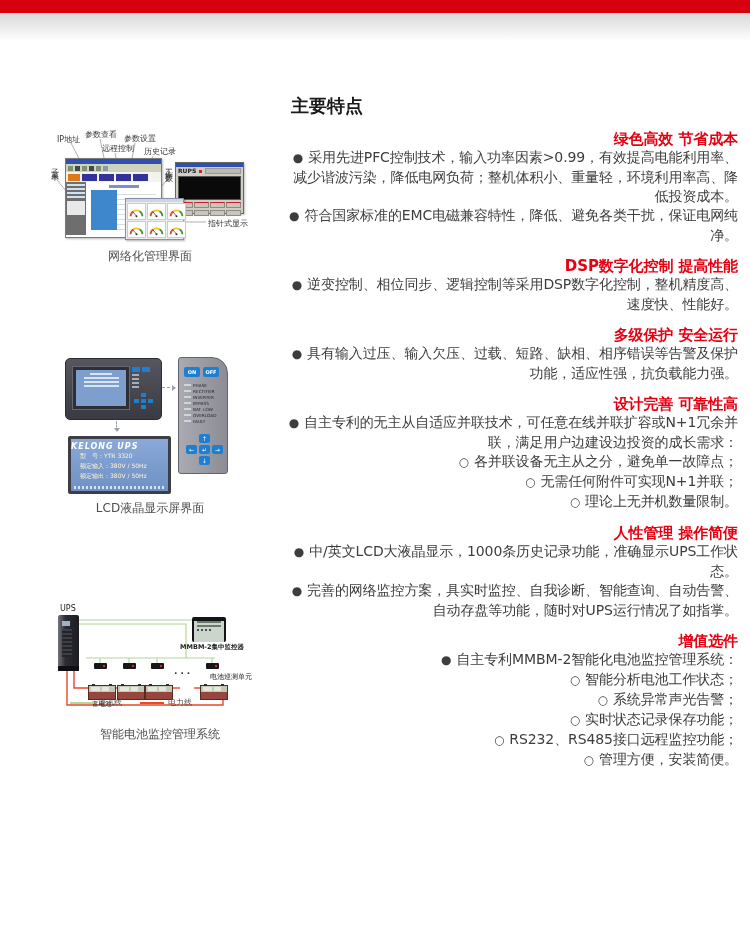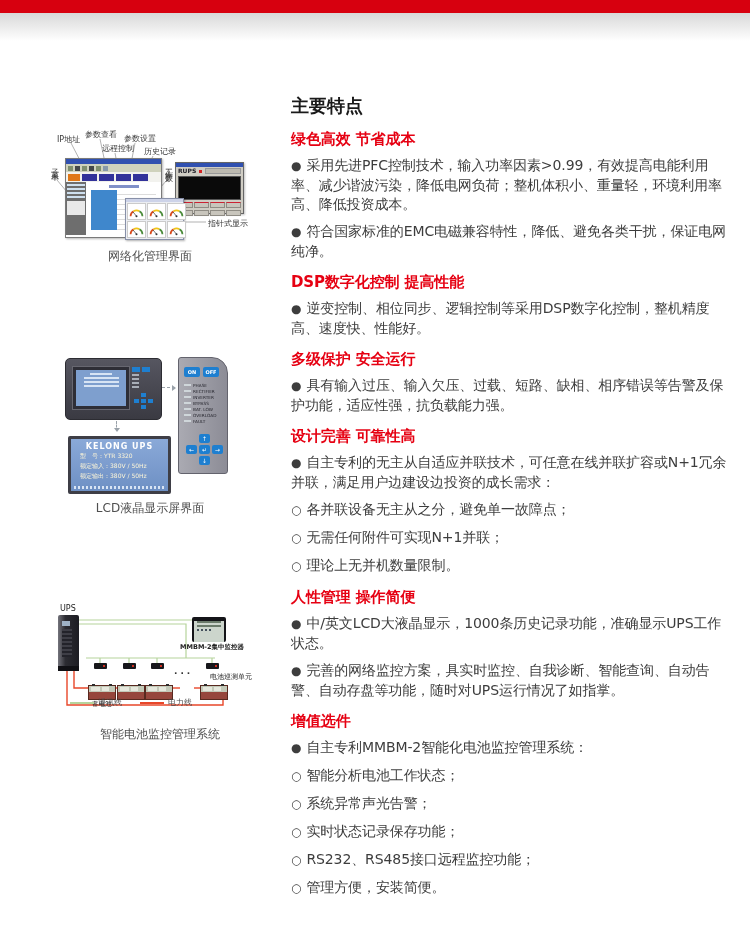--- a/index.html
+++ b/index.html
@@ -5,21 +5,21 @@
   html,body{margin:0;padding:0;background:#e8e8e8;}
   .page{position:relative;width:750px;height:938px;background:#ffffff;overflow:hidden;
         font-family:"DejaVu Sans","Liberation Sans",sans-serif;}
   
   .topbar{position:absolute;left:0;top:0;width:750px;height:13px;background:#d7000f;}
   .topfade{position:absolute;left:0;top:13px;width:750px;height:28px;
            background:linear-gradient(#d8d8d8,#ffffff);}
   
   .col-text{position:absolute;left:283px;top:86px;width:455px;color:#3d3d3d;}
   .page-title{font-size:18px;font-weight:bold;color:#1a1a1a;line-height:24px;margin:8px;}
-  .blk{margin:8px;font-size:14px;line-height:19px;letter-spacing:-0.1px;color:#3d3d3d;}
+  .blk{margin:0;font-size:14px;line-height:19px;letter-spacing:-0.1px;color:#3d3d3d;text-align:right;}
   .blk.h{color:#e60012;font-weight:bold;font-size:15px;line-height:18px;margin-top:12px;}
   .blk .blt{margin-right:5px;font-size:12px;}
   
   .fig-caption{position:absolute;font-size:12px;color:#4f4f4f;text-align:center;}
   .callout{position:absolute;font-size:8px;color:#3a3a3a;white-space:nowrap;}
   .vtext{writing-mode:vertical-rl;letter-spacing:2px;}
   
   .fig1{position:absolute;left:45px;top:122px;width:210px;height:145px;}
   .f1-lines{position:absolute;left:0;top:0;}
   .bw{position:absolute;left:20px;top:36px;width:95px;height:78px;background:#fff;
@@ -80,21 +80,21 @@
   .panel-oo .pb{width:16px;height:10px;background:#1e7fd0;border-radius:2px;color:#fff;
                 font-size:5px;font-weight:bold;text-align:center;line-height:10px;}
   .leds{margin:5px 0 0 5px;}
   .led-row{display:flex;align-items:center;height:6px;}
   .led-row i{width:7px;height:2px;background:#cfd6da;margin-right:2px;display:block;}
   .led-row s{font-size:5px;color:#26262e;text-decoration:none;transform:scale(.85);transform-origin:left center;white-space:nowrap;}
   .pk{position:absolute;width:11px;height:9px;background:#1e7fd0;border-radius:2px;color:#fff;
       font-size:6px;line-height:9px;text-align:center;}
   .lcd{position:absolute;left:23px;top:86px;width:97px;height:52px;border:3px solid #3e3e46;border-radius:2px;
        background:linear-gradient(#8aa9d8,#6e90c4);color:#fff;}
-  .lcd-title{font-size:8px;font-weight:bold;text-align:center;letter-spacing:1px;margin-top:3px;}
+  .lcd-title{font-size:8px;font-weight:bold;text-align:left;letter-spacing:1px;margin-top:3px;font-style:italic;}
   .lcd-row{font-size:6px;margin:1px 0 0 9px;color:#fdf6d8;white-space:nowrap;}
   .lcd-tick{position:absolute;left:3px;right:3px;bottom:2px;height:3px;
             background:repeating-linear-gradient(90deg,#d8e4f4 0 2px,transparent 2px 4px);}
   
   .fig3{position:absolute;left:10px;top:598px;width:260px;height:145px;}
   .f3-lines{position:absolute;left:0;top:0;}
   .tower{position:absolute;left:48px;top:17px;width:21px;height:56px;border-radius:2px;
          background:linear-gradient(90deg,#74747c,#2c2c32 35%,#1c1c22);}
   .tower .scr{position:absolute;left:4px;top:6px;width:8px;height:5px;background:#9fb2c6;}
   .tower .vent{position:absolute;left:4px;top:14px;width:10px;height:28px;

